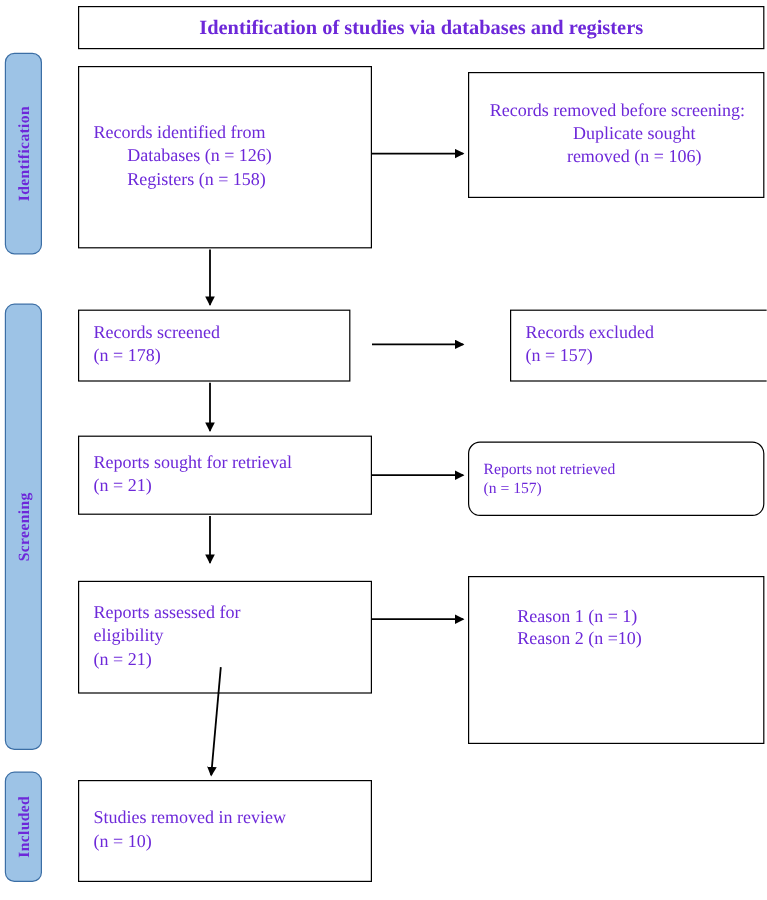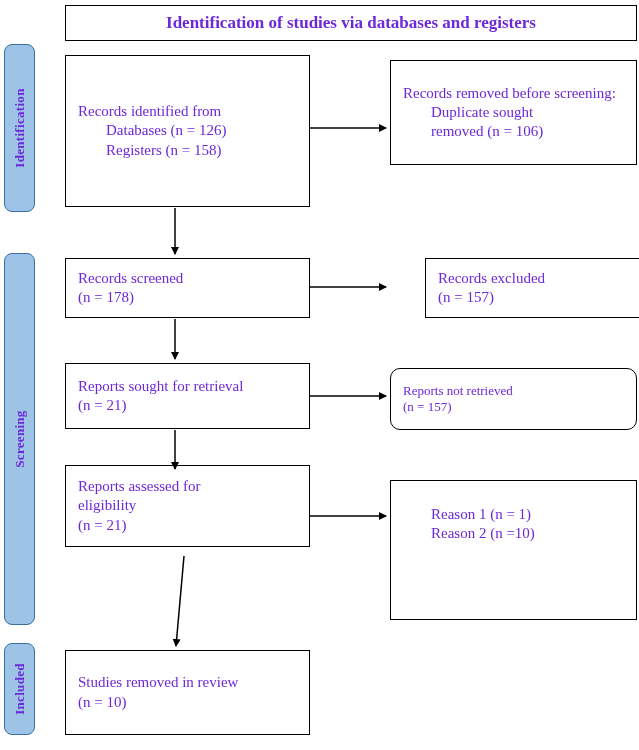--- a/index.html
+++ b/index.html
@@ -82,42 +82,42 @@
   <div class="side-label" style="left:4px; top:643px; height:92px;">
     <span>Included</span>
   </div>
 
   <div class="box" style="left:65px; top:55px; width:245px; height:152px;">
     <div class="line">Records identified from</div>
     <div class="line indent">Databases (n = 126)</div>
     <div class="line indent">Registers (n = 158)</div>
   </div>
 
-  <div class="box" style="left:65px; top:258px; width:245px; height:60px;">
+  <div class="box" style="left:65px; top:258px; width:227px; height:60px;">
     <div class="line">Records screened</div>
     <div class="line">(n = 178)</div>
   </div>
 
   <div class="box" style="left:65px; top:363px; width:245px; height:66px;">
     <div class="line">Reports sought for retrieval</div>
     <div class="line">(n = 21)</div>
   </div>
 
-  <div class="box" style="left:65px; top:465px; width:245px; height:82px;">
+  <div class="box" style="left:65px; top:484px; width:245px; height:94px;">
     <div class="line">Reports assessed for</div>
     <div class="line">eligibility</div>
     <div class="line">(n = 21)</div>
   </div>
 
   <div class="box" style="left:65px; top:650px; width:245px; height:85px;">
     <div class="line">Studies removed in review</div>
     <div class="line">(n = 10)</div>
   </div>
 
-  <div class="box" style="left:390px; top:60px; width:247px; height:105px;">
+  <div class="box" style="left:390px; top:60px; width:247px; height:105px;align-items:center;">
     <div class="line">Records removed before screening:</div>
     <div class="line indent">Duplicate sought</div>
     <div class="line indent">removed (n = 106)</div>
   </div>
 
   <div class="box" style="left:390px; top:258px; width:247px; height:60px;margin-left:35px;">
     <div class="line">Records excluded</div>
     <div class="line">(n = 157)</div>
   </div>
 

